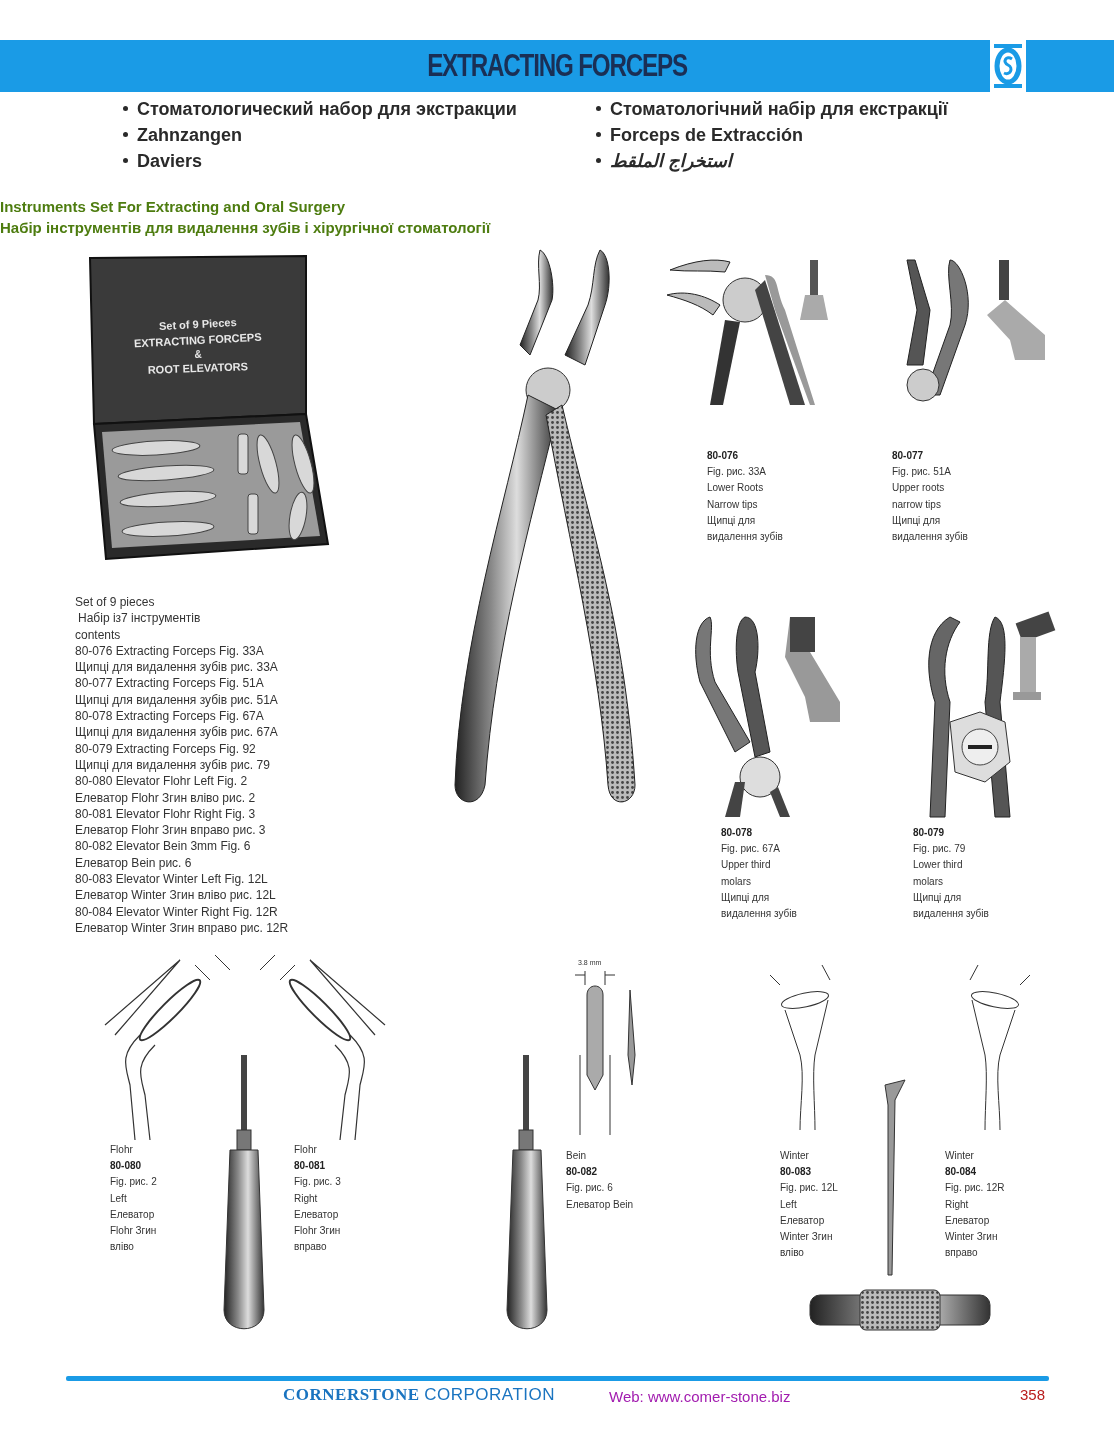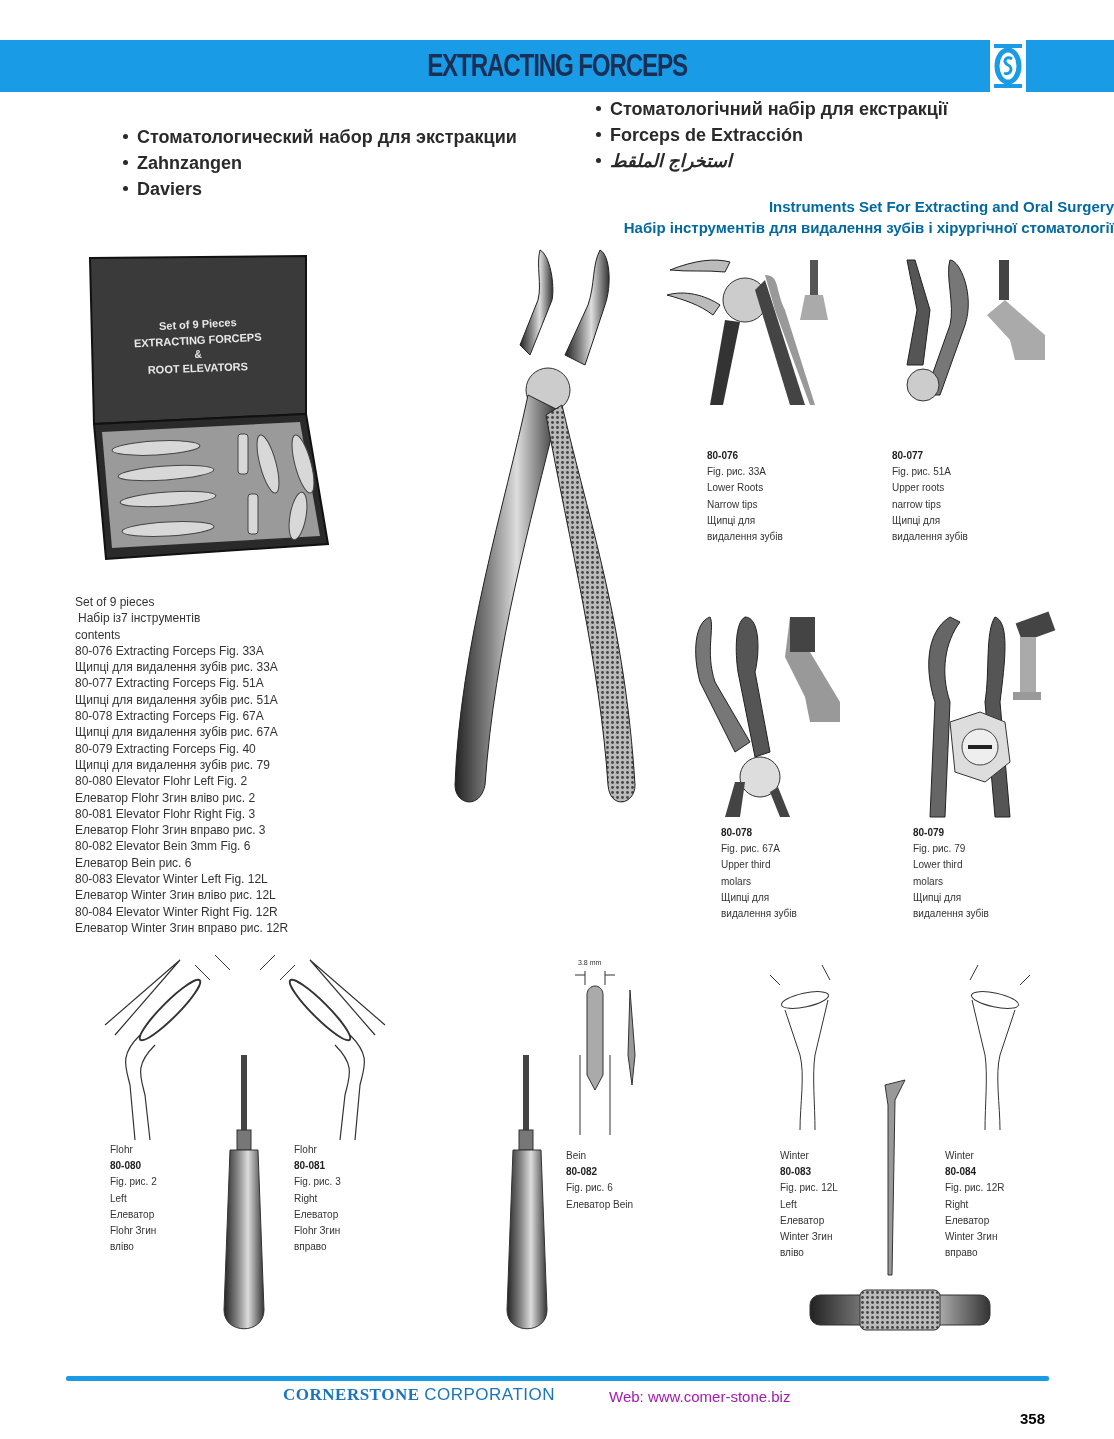--- a/index.html
+++ b/index.html
@@ -10,51 +10,51 @@
   .header-title { left:0; top:40px; width:1114px; height:52px; text-align:center; line-height:52px;
     font-family:"Liberation Sans", sans-serif; font-weight:bold; font-size:31px; color:#1a2f55;
     letter-spacing:-1.5px; transform:scaleX(0.78); transform-origin:center; }
   .logo { left:990px; top:40px; width:36px; height:52px; background:#ffffff; }
   .logo svg { width:36px; height:52px; display:block; }
   
   .bullets { font-weight:bold; font-size:18px; color:#2a2a2a; }
   .bullets div { height:26px; line-height:26px; white-space:nowrap; }
   .bullets .dot { display:inline-block; width:5px; height:5px; border-radius:50%; background:#2a2a2a; margin-right:9px; vertical-align:middle; position:relative; top:-2px;}
   
-  .subtitle { left:0; width:1114px; text-align:right; font-weight:bold; font-size:15px; color:#0369a1; }
+  .subtitle { left:0; width:1114px; text-align:left; font-weight:bold; font-size:15px; color:#4d7c0f; }
   
   .small { font-size:12px; line-height:16.3px; color:#333; white-space:nowrap; }
   .caption { font-size:10px; line-height:16.2px; color:#333; white-space:nowrap; }
   .caption b { color:#222; }
   
   .case { left:88px; top:254px; width:262px; height:310px; }
   
   .footer-line { left:66px; top:1376px; width:983px; height:5px; background:#1a9be6; border-radius:2px; }
   .footer-brand { left:283px; top:1385px; font-size:17px; color:#1a74c0; white-space:nowrap; }
   .footer-brand .strong { font-family:"Liberation Serif", serif; font-weight:bold; letter-spacing:0.5px; }
   .footer-brand .light { font-family:Liberation Sans, sans-serif; letter-spacing:0.5px; }
   .footer-web { left:609px; top:1388px; font-size:15px; color:#a21caf; white-space:nowrap; }
-  .footer-page { left:1020px; top:1386px; font-size:15px; font-weight:bold; color:#000000;margin-top:24px; }
+  .footer-page { left:1020px; top:1386px; font-size:15px; font-weight:normal; color:#b91c1c; }
   svg { overflow:visible; }
 </style>
 </head>
 <body>
 
 <div class="abs header-bar"></div>
 <div class="abs header-title">EXTRACTING FORCEPS</div>
 <div class="abs logo">
   <svg viewBox="0 0 36 52">
     <rect x="4" y="4" width="28" height="4" fill="#1a9be6"></rect>
     <rect x="4" y="44" width="28" height="4" fill="#1a9be6"></rect>
     <ellipse cx="18" cy="26" rx="11" ry="16" fill="none" stroke="#1a9be6" stroke-width="5"></ellipse>
     <path d="M22 19 C16 15 12 22 18 25 C24 28 20 36 14 33" fill="none" stroke="#1a9be6" stroke-width="3"></path>
   </svg>
 </div>
 
-<div class="abs bullets" style="left:123px; top:96px;margin-top:28px;">
+<div class="abs bullets" style="left:123px; top:96px;">
   <div><span class="dot"></span><span>Стоматологический набор для экстракции</span></div>
   <div><span class="dot"></span><span>Zahnzangen</span></div>
   <div><span class="dot"></span><span>Daviers</span></div>
 </div>
 <div class="abs bullets" style="left:596px; top:96px;">
   <div><span class="dot"></span><span>Стоматологічний набір для екстракції</span></div>
   <div><span class="dot"></span><span>Forceps de Extracción</span></div>
   <div><span class="dot"></span><span style="direction:rtl; unicode-bidi:embed;font-style:italic;">استخراج الملقط</span></div>
 </div>
 
@@ -90,21 +90,21 @@
 <div class="abs small" style="left:75px; top:594px;">
   <div>Set of 9 pieces</div>
   <div style="padding-left:3px">Набір із7 інструментів</div>
   <div>contents</div>
   <div>80-076  Extracting Forceps Fig. 33A</div>
   <div>Щипці для видалення зубів рис. 33A</div>
   <div>80-077  Extracting Forceps Fig. 51A</div>
   <div>Щипці для видалення зубів рис. 51A</div>
   <div>80-078  Extracting Forceps Fig. 67A</div>
   <div>Щипці для видалення зубів рис. 67A</div>
-  <div>80-079  Extracting Forceps Fig. 40</div>
+  <div>80-079  Extracting Forceps Fig. 92</div>
   <div>Щипці для видалення зубів рис. 79</div>
   <div>80-080  Elevator Flohr Left Fig. 2</div>
   <div>Елеватор Flohr Згин вліво рис. 2</div>
   <div>80-081  Elevator Flohr Right Fig. 3</div>
   <div>Елеватор Flohr Згин вправо рис. 3</div>
   <div>80-082  Elevator Bein 3mm Fig. 6</div>
   <div>Елеватор Bein рис. 6</div>
   <div>80-083  Elevator Winter Left Fig. 12L</div>
   <div>Елеватор Winter Згин вліво рис. 12L</div>
   <div>80-084  Elevator Winter Right Fig. 12R</div>

